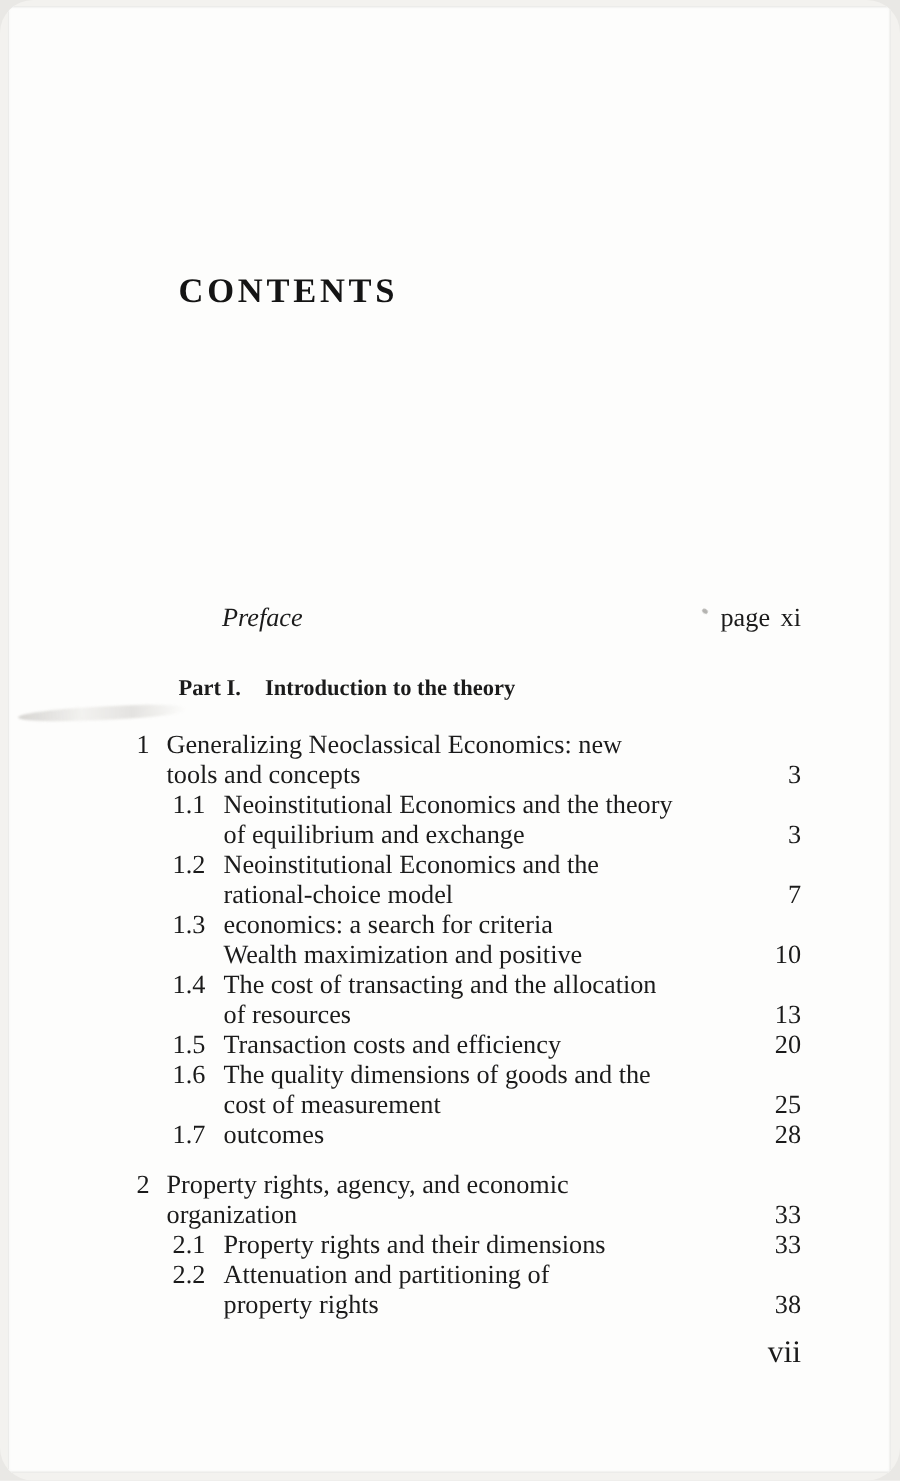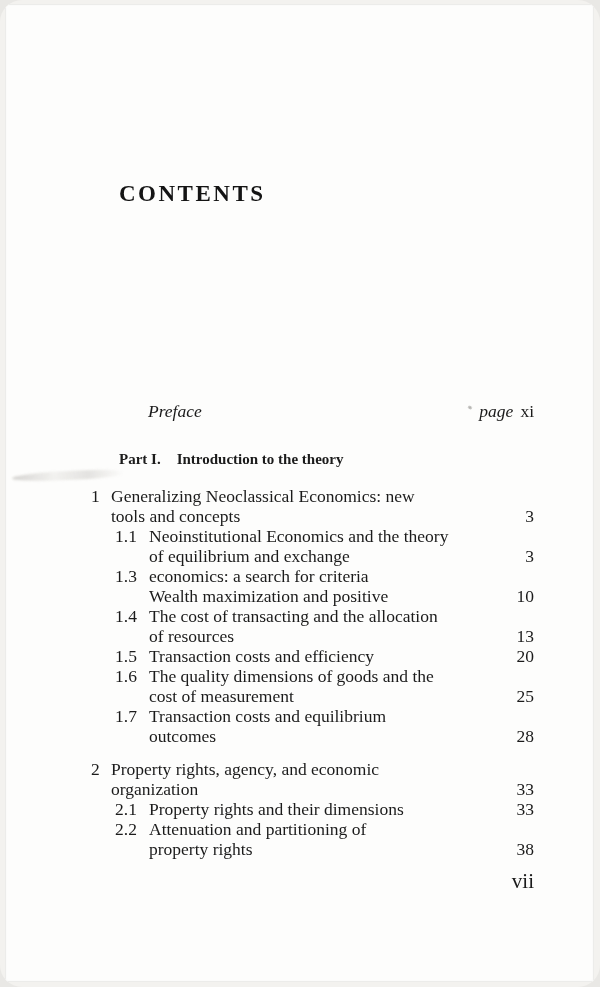--- a/index.html
+++ b/index.html
@@ -40,21 +40,21 @@
   .preface-row {
     display: flex;
     align-items: baseline;
     margin-top: 194px;
     margin-left: 28px;
     font-size: 17.5px;
     line-height: 22px;
   }
   .preface-label { font-style: italic; margin-left: 29px; }
   .pageref { margin-left: auto; }
-  .pageref .page-word { font-style: italic; margin-right: 7px; }
+  .pageref .page-word { margin-right: 7px; }
   
   .part-row {
     margin-top: 26px;
     margin-left: 28px;
     font-weight: 700;
     font-size: 15px;
     line-height: 22px;
   }
   .part-label { margin-right: 16px; }
   
@@ -148,20 +148,28 @@
     <div class="sections">
   <div class="entry section">
     <span class="num s-num">1.1</span>
     <span class="lines">
                 <span class="line">Neoinstitutional Economics and the theory</span>
                 <span class="line">of equilibrium and exchange</span>
               </span>
     <span class="pg">3</span>
   </div>
 
+  <div class="entry section">
+    <span class="num s-num">1.2</span>
+    <span class="lines">
+                <span class="line">Neoinstitutional Economics and the</span>
+                <span class="line">rational-choice model</span>
+              </span>
+    <span class="pg">7</span>
+  </div>
 
   <div class="entry section">
     <span class="num s-num">1.3</span>
     <span class="lines">
                 <span class="line">economics: a search for criteria</span>
                 <span class="line">Wealth maximization and positive</span>
               </span>
     <span class="pg">10</span>
   </div>
 
@@ -187,21 +195,20 @@
     <span class="lines">
                 <span class="line">The quality dimensions of goods and the</span>
                 <span class="line">cost of measurement</span>
               </span>
     <span class="pg">25</span>
   </div>
 
   <div class="entry section">
     <span class="num s-num">1.7</span>
     <span class="lines">
-                <span class="line">Transaction costs and equilibrium</span>
                 <span class="line">outcomes</span>
               </span>
     <span class="pg">28</span>
   </div>
 </div>
   </div>
 
   <div class="chapter">
     <div class="entry chapter-head">
       <span class="num c-num">2</span>

